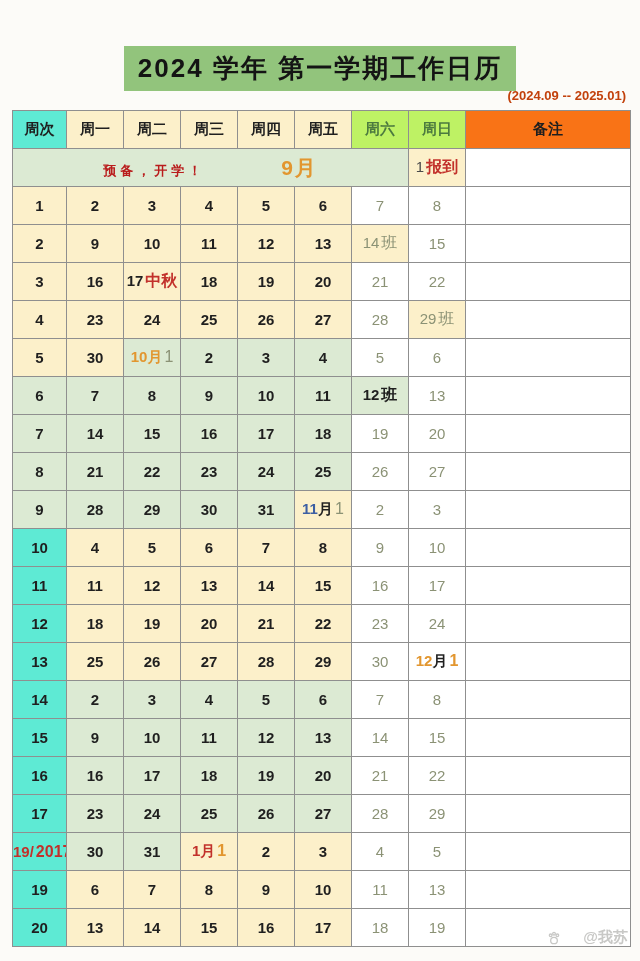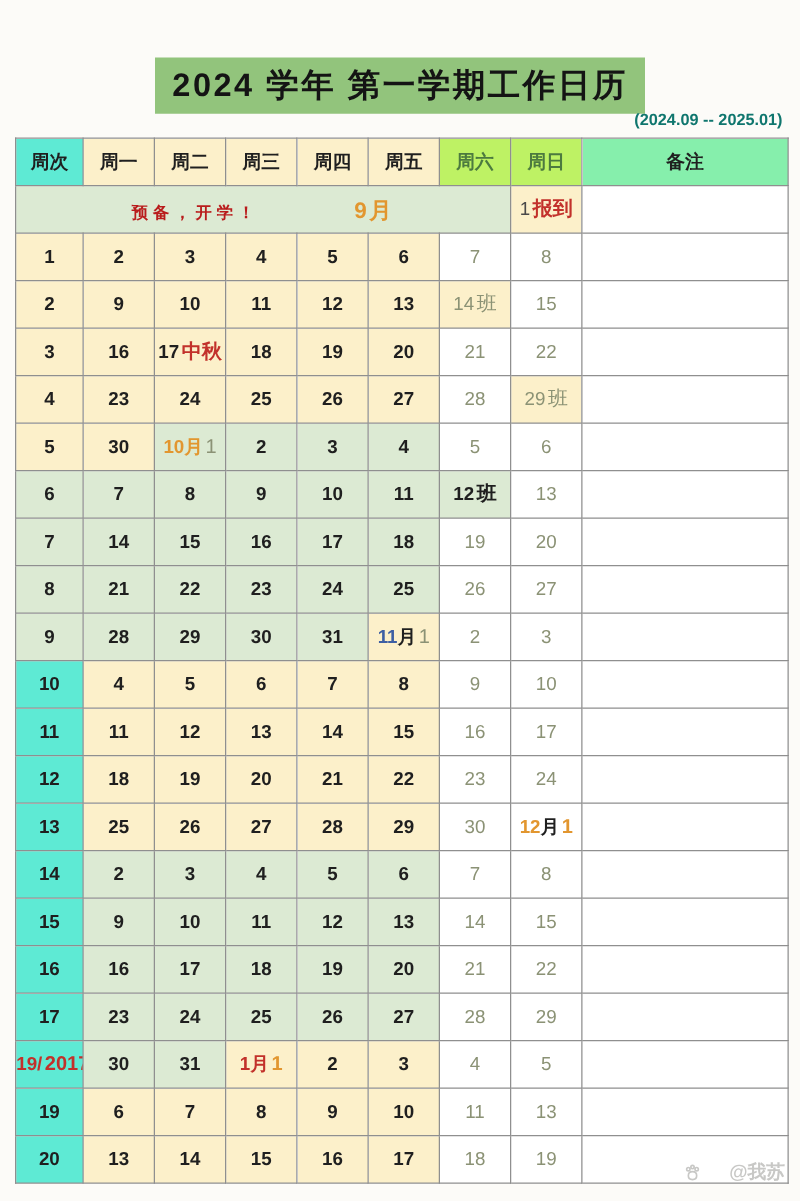--- a/index.html
+++ b/index.html
@@ -6,50 +6,50 @@
   body{
     width:640px;height:961px;position:relative;background:#fcfbf8;
     font-family:"Liberation Sans","DejaVu Sans",sans-serif;overflow:hidden;
   }
   .title-wrap{position:absolute;top:46px;left:0;width:100%;text-align:center;}
   .title{
     display:inline-block;background:#92c47c;color:#141414;
     font-size:26px;font-weight:700;letter-spacing:2px;padding:5px 14px;
   }
   .subtitle{
-    position:absolute;top:88px;right:14px;font-size:13px;font-weight:700;color:#0f766e;
+    position:absolute;top:88px;right:14px;font-size:13px;font-weight:700;color:#c2410c;
   }
   table.cal{
     position:absolute;top:110px;left:12px;width:616px;
     border-collapse:collapse;table-layout:fixed;background:#ffffff;
   }
   .cal th,.cal td{
     border:1px solid #8f8f8f;text-align:center;vertical-align:middle;
     padding:0;height:37px;font-size:15px;overflow:hidden;white-space:nowrap;
   }
   .cal th{font-size:15px;font-weight:700;}
   
   .bg-cream{background:#fcf0ca;}
   .bg-green{background:#dcead3;}
   .bg-blue{background:#5eead4;}
   .bg-white{background:#ffffff;}
   .bg-hgreen{background:#bef264;}
-  .bg-pink{background:#86efac;margin-left:41px;}
+  .bg-pink{background:#f97316;margin-left:41px;}
   
   .c-dark{color:#1f1f1f;font-weight:700;}
   .c-olive{color:#8b9275;font-weight:400;}
   .c-orange{color:#e2962f;font-weight:700;}
   .c-red{color:#c2312b;font-weight:700;}
   .c-blue{color:#3d5fa3;font-weight:700;}
   .c-gray{color:#4a4a4a;font-weight:400;}
   .c-green{color:#4c7a3f;font-weight:700;}
   .p{display:inline;}
   .sm{font-size:16px;margin-left:2px;}
   .banner-label{font-size:13px;font-weight:700;color:#b91c1c;letter-spacing:4px;}
-  .banner-month{font-size:18px;font-weight:700;color:#e2962f;margin-left:76px;letter-spacing:2px;}
+  .banner-month{font-size:21px;font-weight:700;color:#e2962f;margin-left:76px;letter-spacing:2px;}
   .watermark{
     position:absolute;right:12px;bottom:14px;display:flex;align-items:center;gap:21px;
     color:#c8c8c6;font-size:15px;font-weight:700;
     text-shadow:0 0 1px #ffffff;
   }
   .watermark svg{display:block;}
 </style>
 </head>
 <body>
 

